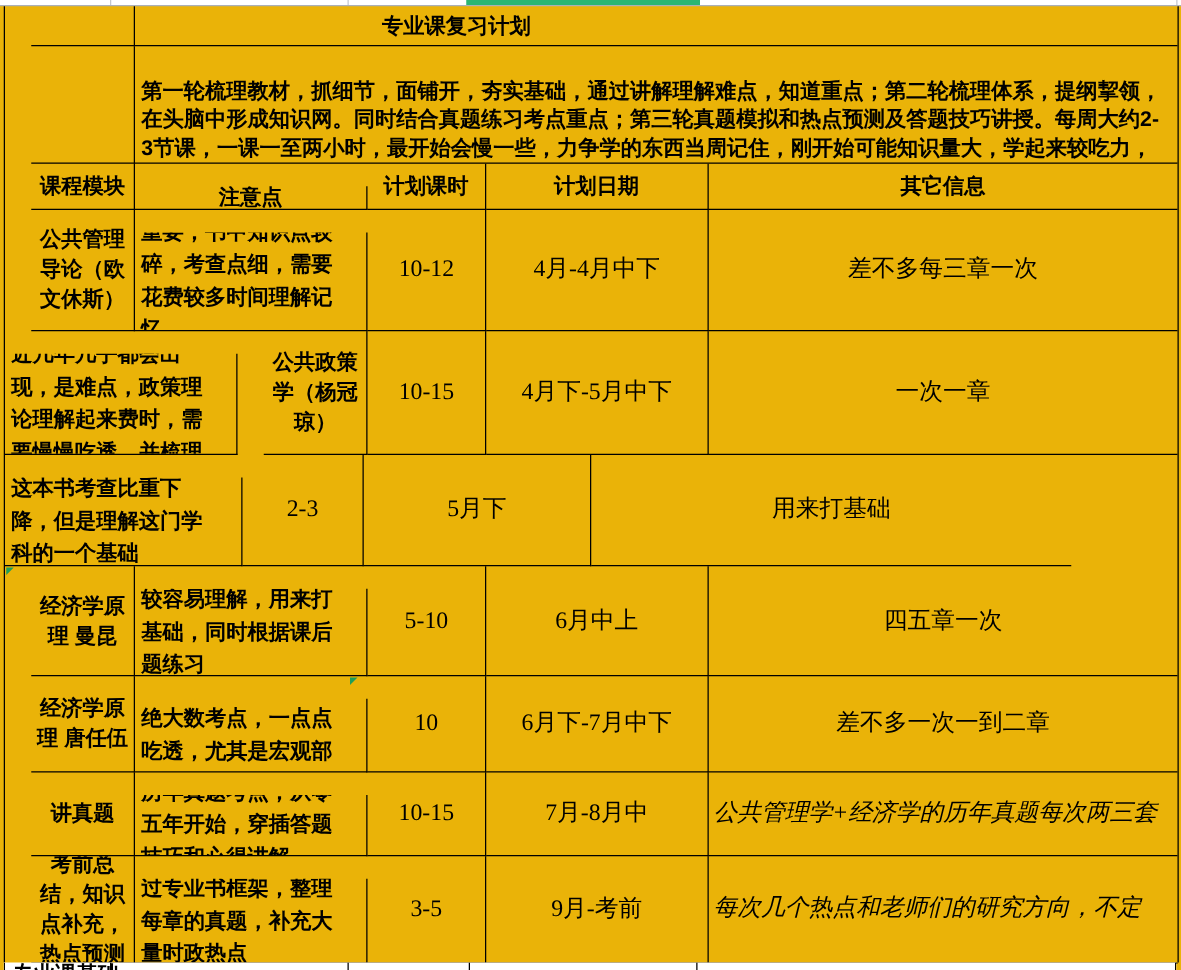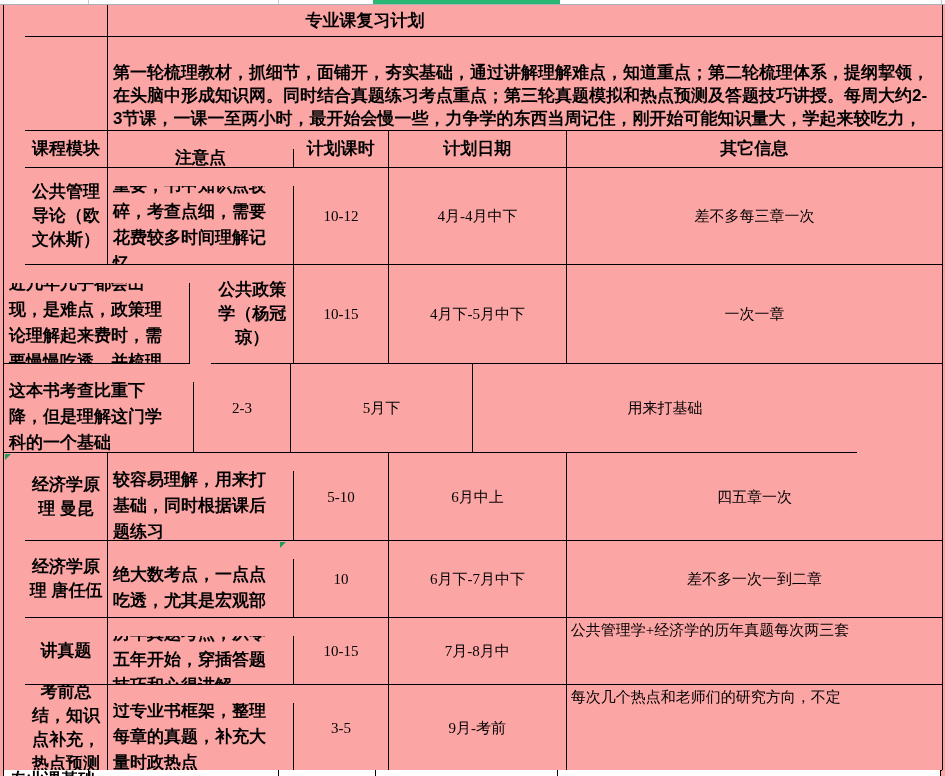--- a/index.html
+++ b/index.html
@@ -1,17 +1,17 @@
 <!DOCTYPE html>
 <html><head>
 <meta charset="utf-8">
 <style>
   html,body{margin:0;padding:0;background:#fff;}
   .screen{
-    position:relative;width:945px;height:776px;background:#fca5a5;overflow:hidden;
+    position:relative;width:945px;height:776px;background:#eab308;overflow:hidden;
     font-family:"Liberation Sans","DejaVu Sans",sans-serif;color:#000;
   }
   
   .topstrip{position:absolute;left:0;top:0;width:945px;height:4px;background:#fff;}
   .topstrip .vgrid{position:absolute;top:0;width:1px;height:4px;background:#c3c7cf;}
   .selbar{position:absolute;left:373px;top:0;width:187px;height:4px;background:#2bb673;}
   .top-hairline{position:absolute;left:0;top:4px;width:945px;height:1px;background:#aab0b8;}
   
   .table{
     position:absolute;left:3px;top:5px;width:938px;height:765px;
@@ -30,22 +30,22 @@
   .c5{width:384px;border-right:none;}
   .rest{width:853px;border-right:none;}
   .title-cell{justify-content:flex-start;padding-left:198px;font-size:17px;}
   .desc-cell{
     align-items:flex-start;justify-content:flex-start;text-align:left;
     padding:4px 6px 4px 5px;line-height:23px;margin-top:20px;
   }
   .note-cell{
     justify-content:flex-start;text-align:left;padding:2px 16px 2px 5px;line-height:26px;
   }
-  .val{font-family:"Liberation Serif","DejaVu Serif",serif;font-weight:400;font-size:15px;}
-  .bottom-left{align-items:flex-start;justify-content:flex-start;text-align:left;padding:0 2px 1px 4px;}
+  .val{font-family:"Liberation Serif","DejaVu Serif",serif;font-weight:400;font-size:19px;}
+  .bottom-left{align-items:center;justify-content:flex-start;text-align:left;padding:0 2px 1px 4px;font-style:italic;}
   
   .bottomrow{position:absolute;left:3px;top:770px;width:938px;height:6px;overflow:hidden;background:#fff;}
   .bottomrow .vline{position:absolute;top:0;width:1px;height:6px;background:#000;}
   .clipped-text{
     position:absolute;left:7px;top:1px;font-weight:700;font-size:17px;line-height:17px;
     font-family:"Liberation Sans","DejaVu Sans",sans-serif;white-space:nowrap;
   }
   .bleft{position:absolute;left:0;top:0;width:1px;height:6px;background:#000;}
   
   .tri{

